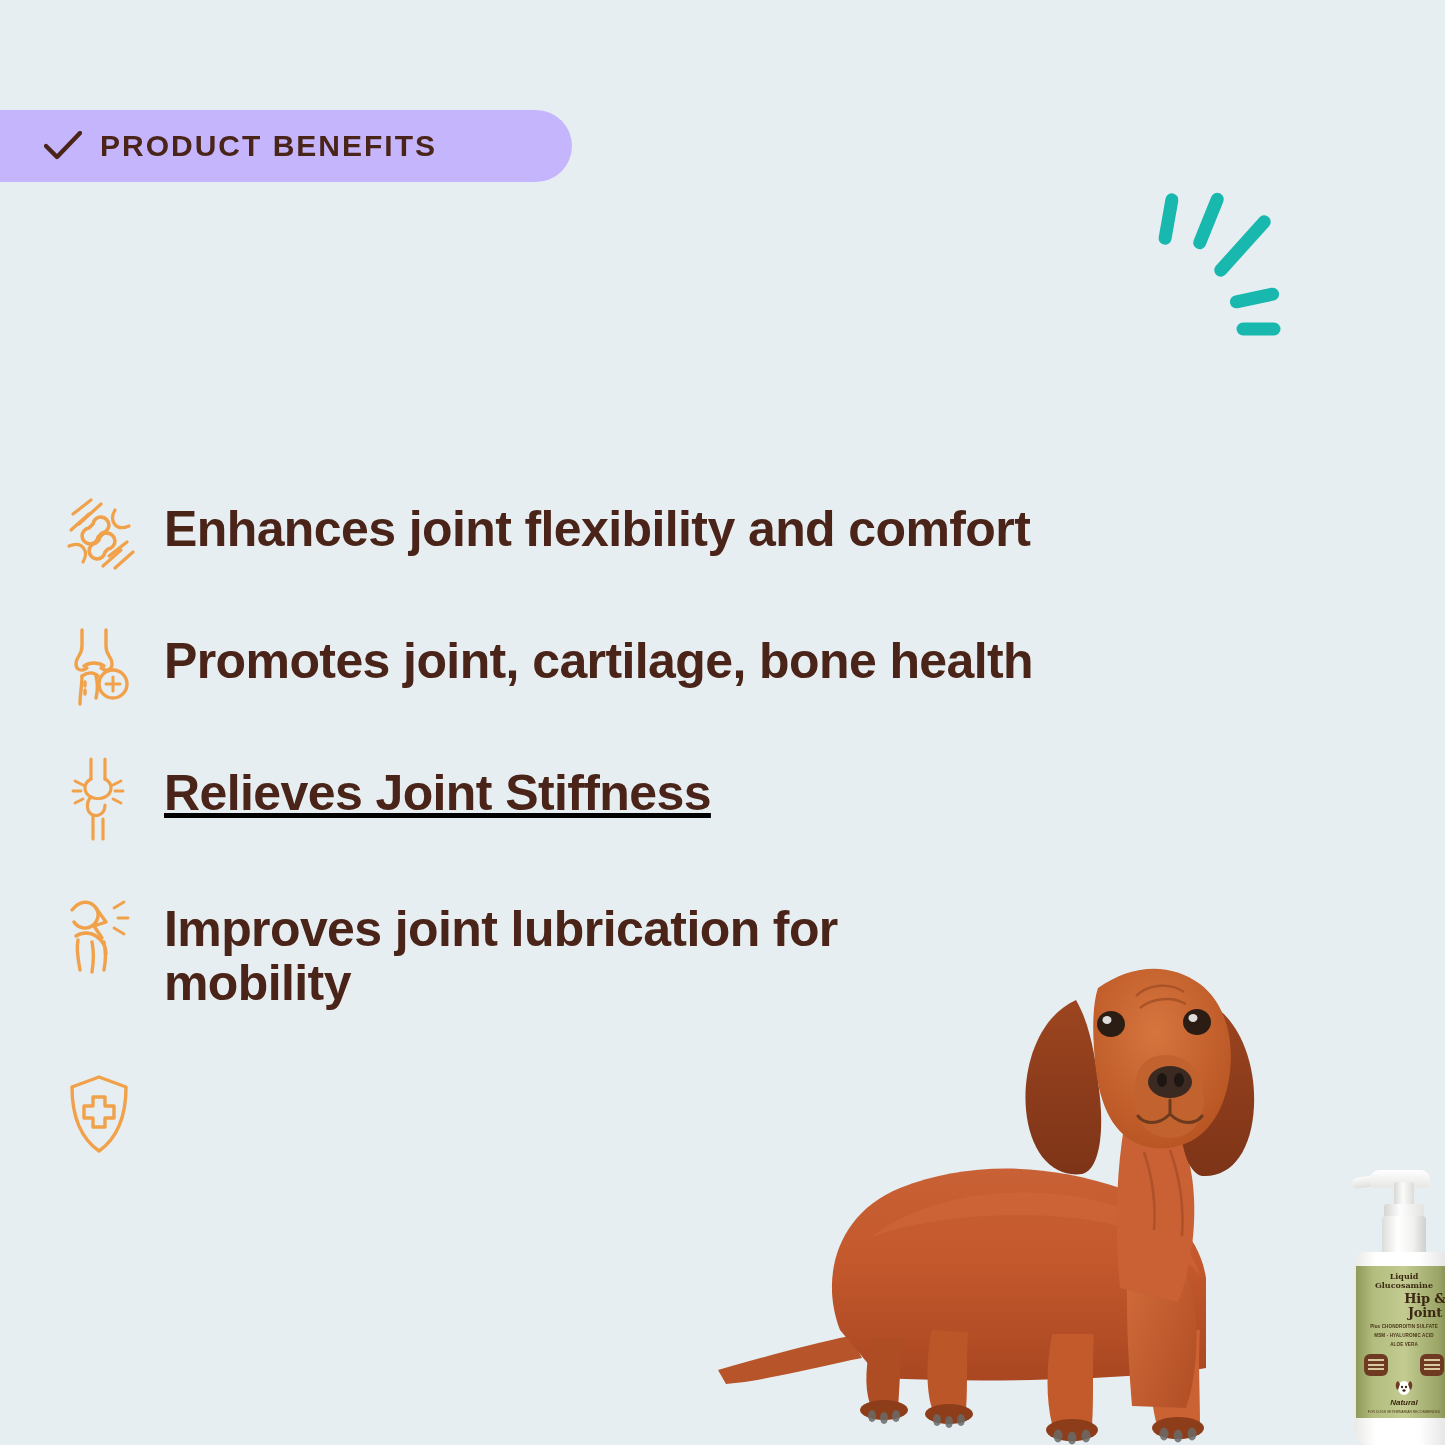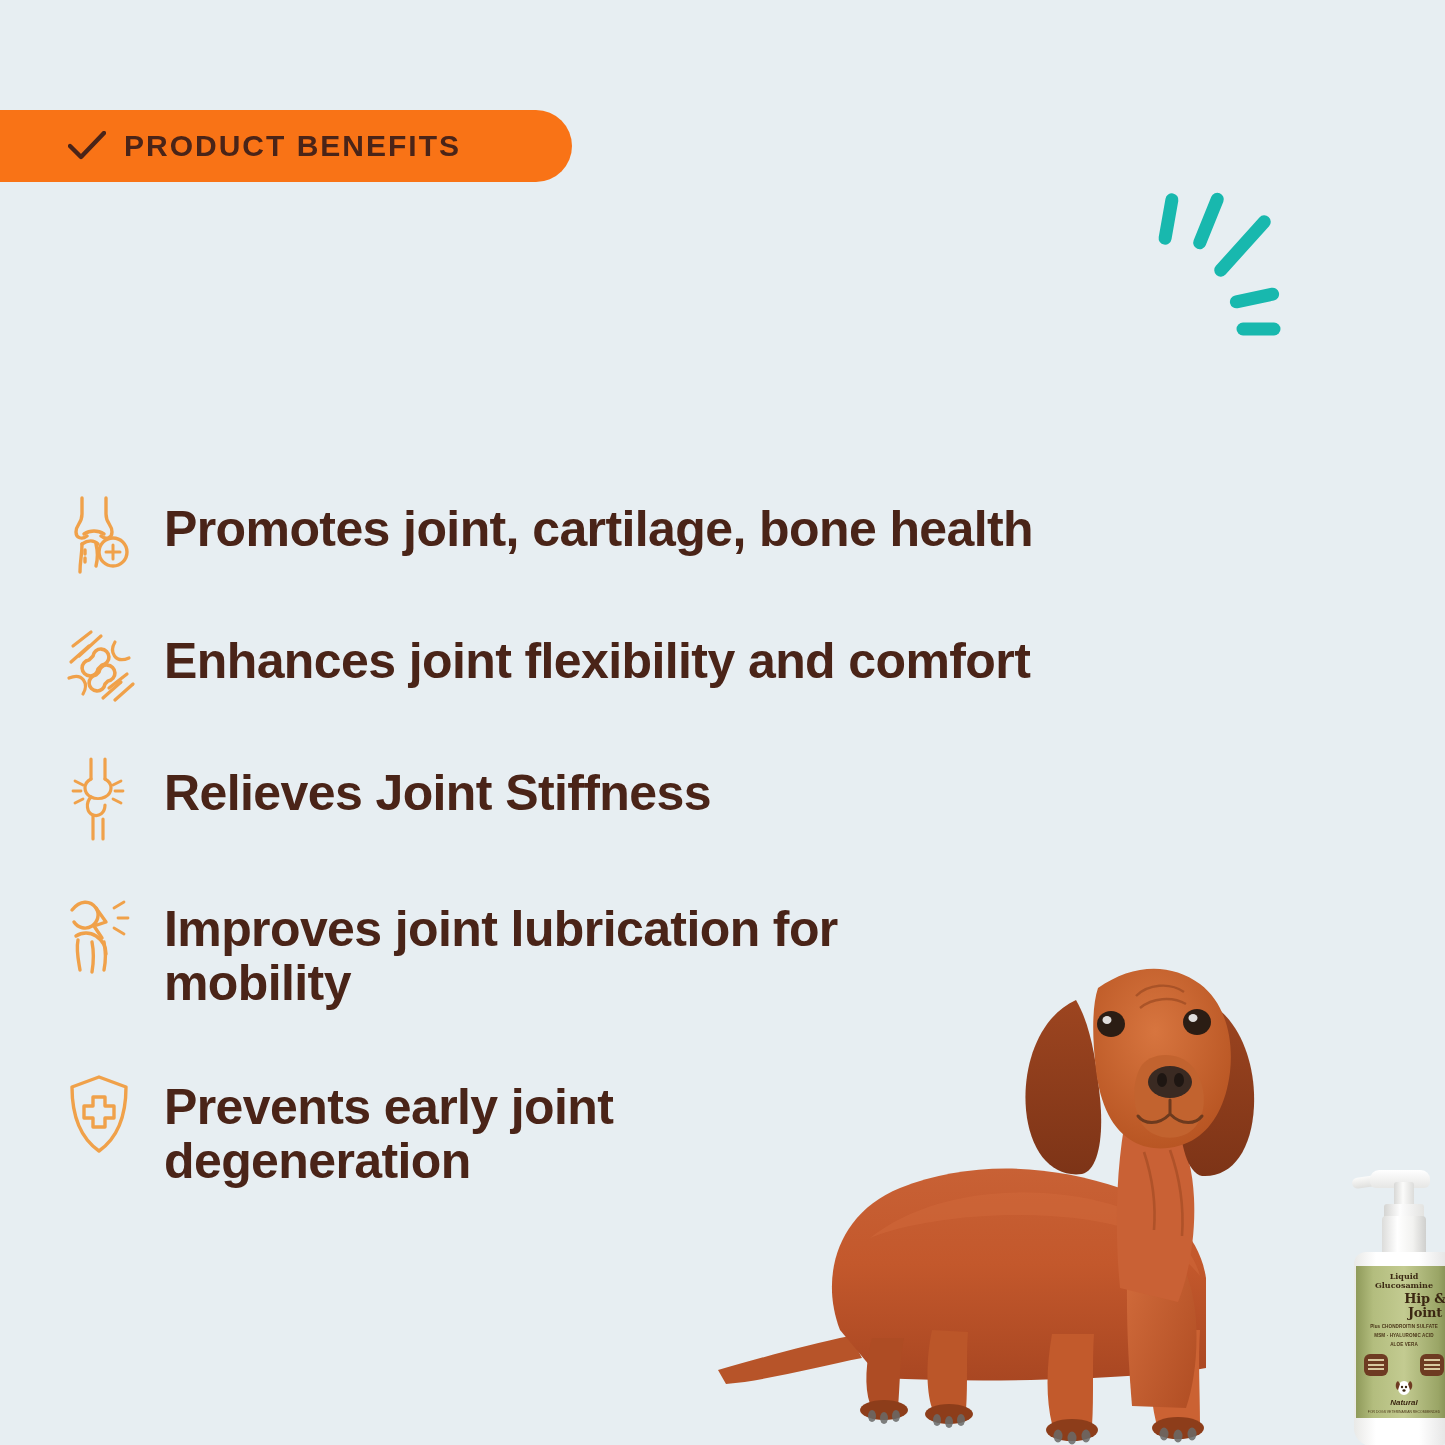--- a/index.html
+++ b/index.html
@@ -9,24 +9,24 @@
     font-family:"Liberation Sans", sans-serif;
     overflow:hidden;
     position:relative;
   }
   .canvas{position:relative;width:1445px;height:1445px;overflow:hidden;background:#e7eef2;}
 
   
   .badge{
     position:absolute;left:0;top:110px;
     height:72px;width:572px;
-    background:#f97316;
+    background:#c4b5fd;
     border-radius:0 44px 44px 0;
     display:flex;align-items:center;
-    padding-left:68px;
+    padding-left:44px;
     box-sizing:border-box;
   }
   .badge-check{width:38px;height:30px;flex:0 0 auto;margin-right:18px;display:block;}
   .badge-label{
     font-size:30px;font-weight:bold;letter-spacing:2.0px;
     color:#4a2418;white-space:nowrap;
     font-family:"Liberation Sans", sans-serif;
   }
 
   
@@ -72,21 +72,21 @@
     padding-top:10px;
     max-width:1085px;
     font-family:"Liberation Sans", sans-serif;
   }
   .b1 .txt,.b2 .txt{font-size:50px;}
   .b3 .txt{font-size:50px;}
   .b4 .txt{max-width:870px;}
   .b5 .txt{max-width:620px;}
   .b1{margin-bottom:36px;}
   .b2{margin-bottom:36px;}
-  .b3{margin-bottom:40px;}
+  .b3{margin-bottom:40px;text-decoration:underline;}
   .b4{margin-bottom:60px;}
 
   
   .dog{position:absolute;left:700px;top:938px;width:620px;height:510px;}
 
   
   .bottle{position:absolute;left:1344px;top:1168px;width:120px;height:278px;}
   .bottle .body{
     position:absolute;left:10px;top:84px;width:100px;height:194px;
     background:linear-gradient(90deg,#e9e9e7 0%,#ffffff 22%,#ffffff 65%,#dedede 100%);
@@ -176,62 +176,62 @@
   <div class="burst">
     <i style="left:22px;top:8px;width:13px;height:52px;transform:rotate(10deg);"></i>
     <i style="left:62px;top:6px;width:13px;height:60px;transform:rotate(22deg);"></i>
     <i style="left:96px;top:22px;width:13px;height:78px;transform:rotate(42deg);"></i>
     <i style="left:108px;top:88px;width:13px;height:50px;transform:rotate(78deg);"></i>
     <i style="left:112px;top:122px;width:13px;height:44px;transform:rotate(90deg);"></i>
   </div>
 
 
   <div class="benefits">
+
+    <div class="benefit b1">
+      <span class="ico">
+        <svg width="72" height="80" viewBox="0 0 72 80">
+          <g fill="none" stroke="#f0a14a" stroke-width="3.2" stroke-linecap="round">
+            <path d="M10 18 L28 4"></path>
+              <path d="M16 28 L38 8"></path>
+              <path d="M8 34 L26 18"></path>
+            <path d="M46 60 L64 46"></path>
+              <path d="M52 72 L70 56"></path>
+              <path d="M40 70 L58 54"></path>
+            <path d="M6 50 C20 44 26 56 20 66"></path>
+            <path d="M66 30 C52 36 46 24 52 14"></path>
+          </g>
+          <g fill="none" stroke="#f0a14a" stroke-width="3.6" stroke-linecap="round" stroke-linejoin="round">
+            <path d="M30 28 a8 8 0 1 1 9 9 l-4 4 a8 8 0 1 1 -9 -9 z"></path>
+            <path d="M36 44 a8 8 0 1 1 9 9 l-3 3 a8 8 0 1 1 -9 -9 z"></path>
+          </g>
+        </svg>
+      </span>
+      <span class="txt">Enhances joint flexibility and comfort</span>
+    </div>
 
     <div class="benefit b2">
       <span class="ico">
         <svg width="66" height="84" viewBox="0 0 66 84">
           <g fill="none" stroke="#f0a14a" stroke-width="3.4" stroke-linecap="round" stroke-linejoin="round">
             <path d="M16 4 L16 20 C16 30 10 30 10 38 C10 44 16 46 21 42"></path>
             <path d="M40 4 L40 20 C40 30 46 30 46 38 C46 44 40 46 35 42"></path>
             <path d="M18 40 C24 36 32 36 38 40"></path>
             <path d="M16 50 C16 62 14 66 14 78"></path>
             <path d="M30 50 C32 58 32 64 30 72"></path>
             <path d="M16 50 C22 46 28 46 32 50"></path>
             <path d="M19 56 L19 60 M19 64 L19 68"></path>
             <circle cx="47" cy="58" r="14"></circle>
             <path d="M47 51 L47 65 M40 58 L54 58" stroke-width="3.0"></path>
           </g>
         </svg>
       </span>
       <span class="txt">Promotes joint, cartilage, bone health</span>
     </div>
 
-    <div class="benefit b1">
-      <span class="ico">
-        <svg width="72" height="80" viewBox="0 0 72 80">
-          <g fill="none" stroke="#f0a14a" stroke-width="3.2" stroke-linecap="round">
-            <path d="M10 18 L28 4"></path>
-              <path d="M16 28 L38 8"></path>
-              <path d="M8 34 L26 18"></path>
-            <path d="M46 60 L64 46"></path>
-              <path d="M52 72 L70 56"></path>
-              <path d="M40 70 L58 54"></path>
-            <path d="M6 50 C20 44 26 56 20 66"></path>
-            <path d="M66 30 C52 36 46 24 52 14"></path>
-          </g>
-          <g fill="none" stroke="#f0a14a" stroke-width="3.6" stroke-linecap="round" stroke-linejoin="round">
-            <path d="M30 28 a8 8 0 1 1 9 9 l-4 4 a8 8 0 1 1 -9 -9 z"></path>
-            <path d="M36 44 a8 8 0 1 1 9 9 l-3 3 a8 8 0 1 1 -9 -9 z"></path>
-          </g>
-        </svg>
-      </span>
-      <span class="txt">Enhances joint flexibility and comfort</span>
-    </div>
-
     <div class="benefit b3">
       <span class="ico">
         <svg width="60" height="86" viewBox="0 0 60 86">
           <g fill="none" stroke="#f0a14a" stroke-width="3.2" stroke-linecap="round" stroke-linejoin="round">
             <path d="M22 2 L22 22 M36 2 L36 22"></path>
             <path d="M22 22 C14 26 14 36 22 40 C26 42 32 42 36 40 C44 36 44 26 36 22"></path>
             <path d="M22 40 C16 46 18 56 24 58 C30 60 36 56 36 48"></path>
             <path d="M24 58 L24 82 M34 62 L34 82"></path>
             <path d="M6 24 L14 28 M4 34 L12 34 M6 46 L14 42" stroke-width="2.8"></path>
             <path d="M52 24 L44 28 M54 34 L46 34 M52 46 L44 42" stroke-width="2.8"></path>
@@ -260,21 +260,20 @@
 
     <div class="benefit b5">
       <span class="ico">
         <svg width="66" height="82" viewBox="0 0 66 82">
           <g fill="none" stroke="#f0a14a" stroke-width="3.4" stroke-linecap="round" stroke-linejoin="round">
             <path d="M33 4 L60 14 C60 44 50 66 33 78 C16 66 6 44 6 14 Z"></path>
             <path d="M27 24 L39 24 L39 33 L48 33 L48 45 L39 45 L39 54 L27 54 L27 45 L18 45 L18 33 L27 33 Z"></path>
           </g>
         </svg>
       </span>
-      <span class="txt">Prevents early joint degeneration</span>
     </div>
 
   </div>
 
   <svg class="dog" viewBox="0 0 620 510">
     <defs>
       <linearGradient id="coat" x1="0" y1="0" x2="0" y2="1">
         <stop offset="0%" stop-color="#c86135"></stop>
         <stop offset="45%" stop-color="#c3582c"></stop>
         <stop offset="100%" stop-color="#a94722"></stop>

